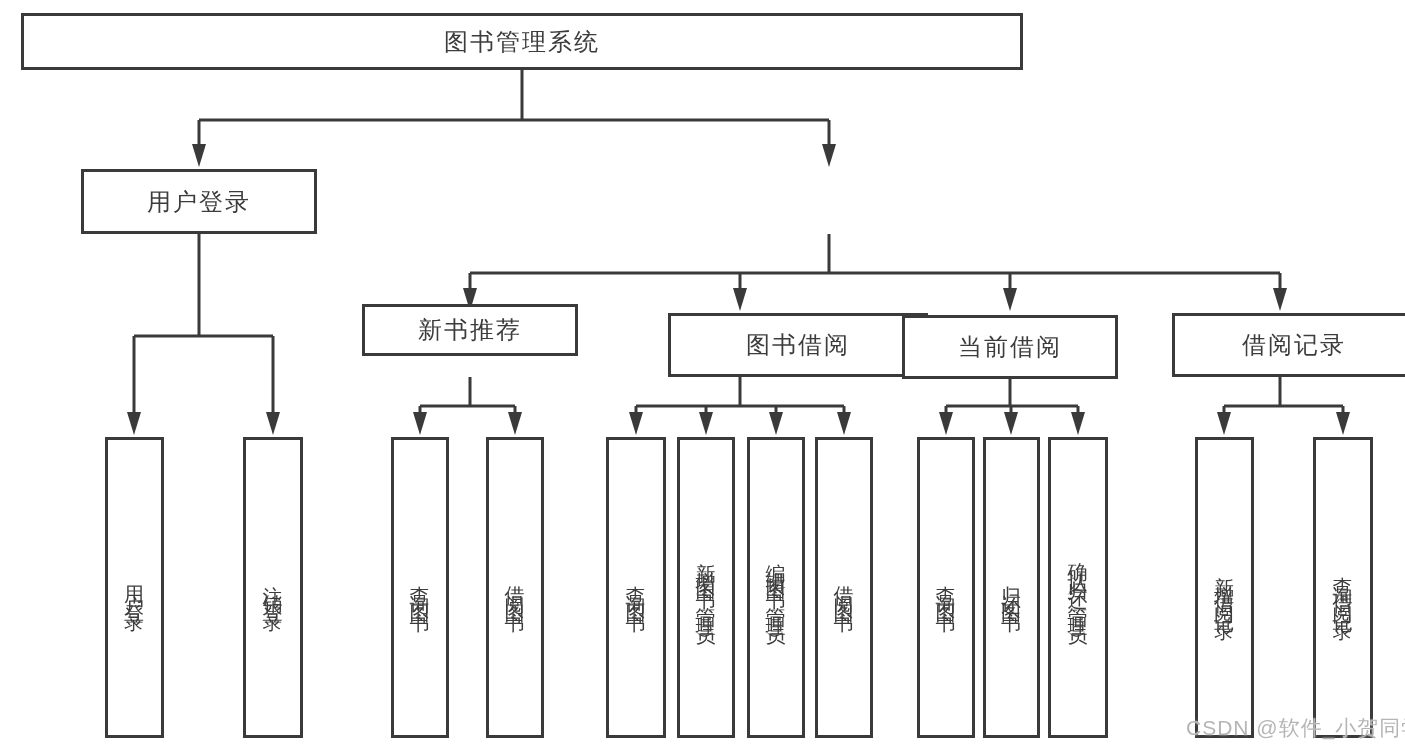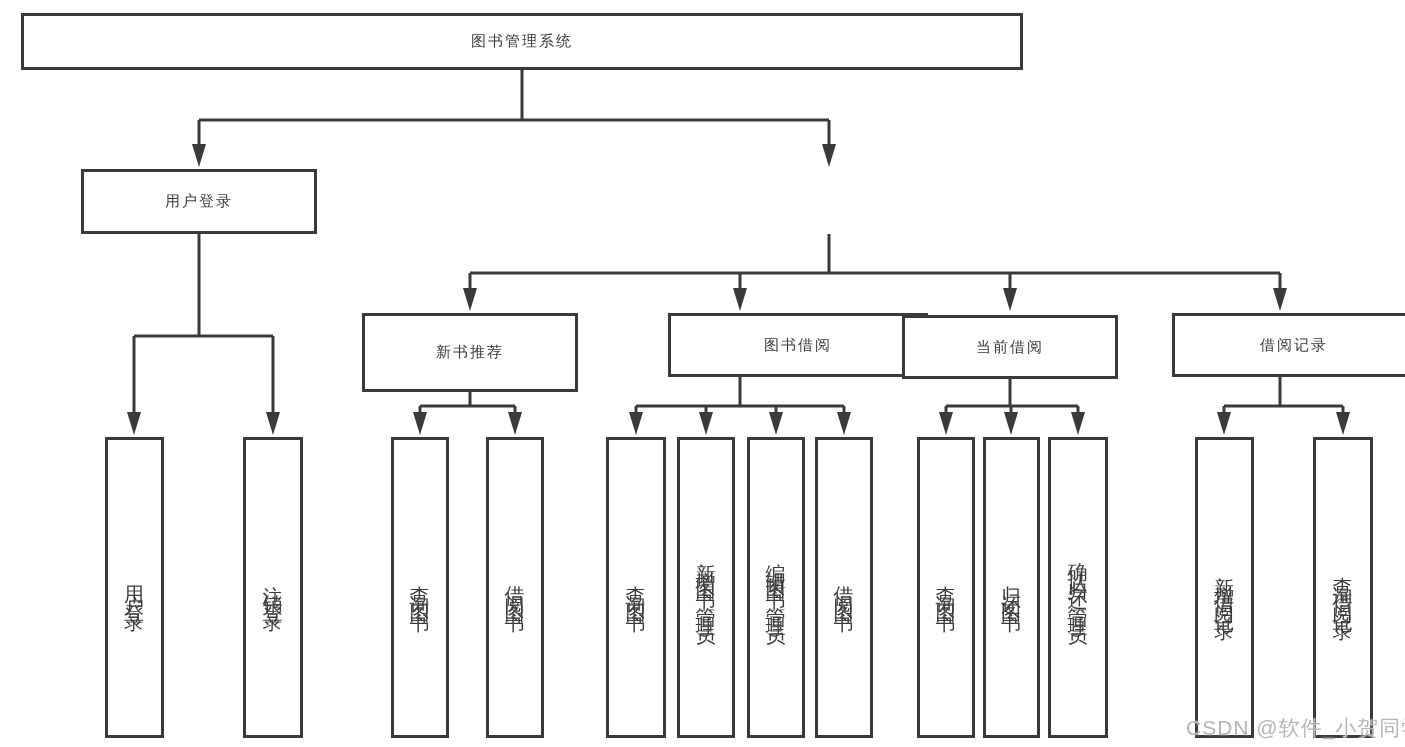--- a/index.html
+++ b/index.html
@@ -14,21 +14,21 @@
     font-family:"Liberation Sans",sans-serif;overflow:hidden;
   }
   .connector{position:absolute;left:0;top:0;width:1405px;height:747px;}
   .connector path{stroke:var(--line);stroke-width:3;fill:none;}
   .connector polygon{fill:var(--line);stroke:none;}
   .node{
     position:absolute;box-sizing:border-box;border:3px solid var(--line);
     background:var(--paper);display:flex;align-items:center;justify-content:center;
     color:var(--ink);
   }
-  .h-node{font-size:15px;letter-spacing:2px;white-space:nowrap;}
+  .h-node{font-size:24px;letter-spacing:2px;white-space:nowrap;}
   .v-node{
     writing-mode:vertical-rl;text-orientation:mixed;
     font-size:20px;letter-spacing:9px;line-height:1;
   }
   .watermark{
     position:absolute;left:1186px;top:714px;font-size:21px;letter-spacing:1px;
     color:var(--watermark);text-shadow:0 0 2px rgba(255,255,255,.9);
     white-space:nowrap;z-index:5;
   }
 </style>
@@ -84,21 +84,21 @@
       <path d="M1280 377 V406 M1224 406 H1343 M1224 406 V414 M1343 406 V414"></path>
       <polygon points="1224,435 1217,412 1231,412"></polygon>
       <polygon points="1343,435 1336,412 1350,412"></polygon>
     </g>
   </svg>
 
   <div class="node h-node" style="left:21px;top:13px;width:1002px;height:57px;">图书管理系统</div>
 
   <div class="node h-node" style="left:81px;top:169px;width:236px;height:65px;">用户登录</div>
 
-  <div class="node h-node" style="left:362px;top:313px;width:216px;height:79px;">新书推荐</div>
+  <div class="node h-node" style="left:362px;top:304px;width:216px;height:52px;">新书推荐</div>
   <div class="node h-node" style="left:632px;top:313px;width:260px;height:64px;margin-left:36px;">图书借阅</div>
   <div class="node h-node" style="left:902px;top:315px;width:216px;height:64px;">当前借阅</div>
   <div class="node h-node" style="left:1172px;top:313px;width:244px;height:64px;">借阅记录</div>
 
   <div class="node v-node" style="left:105px;top:437px;width:59px;height:301px;">用户登录</div>
   <div class="node v-node" style="left:243px;top:437px;width:60px;height:301px;">注销登录</div>
 
   <div class="node v-node" style="left:391px;top:437px;width:58px;height:301px;">查询图书</div>
   <div class="node v-node" style="left:486px;top:437px;width:58px;height:301px;">借阅图书</div>
 

